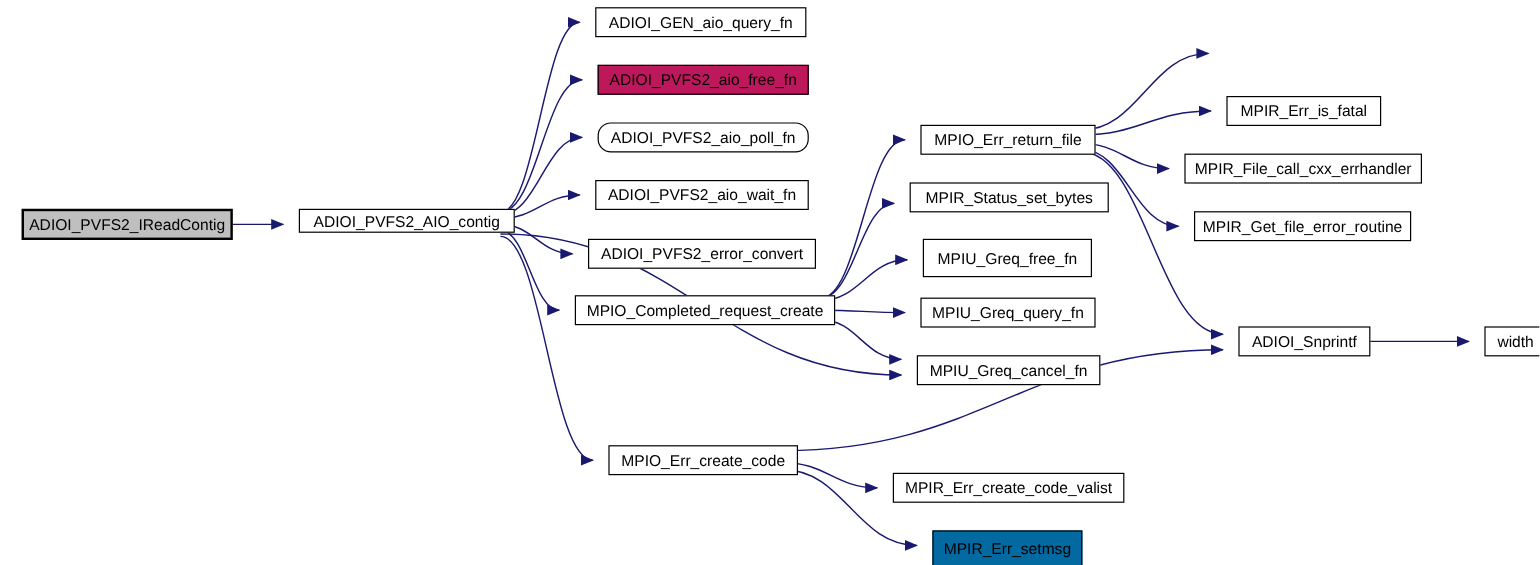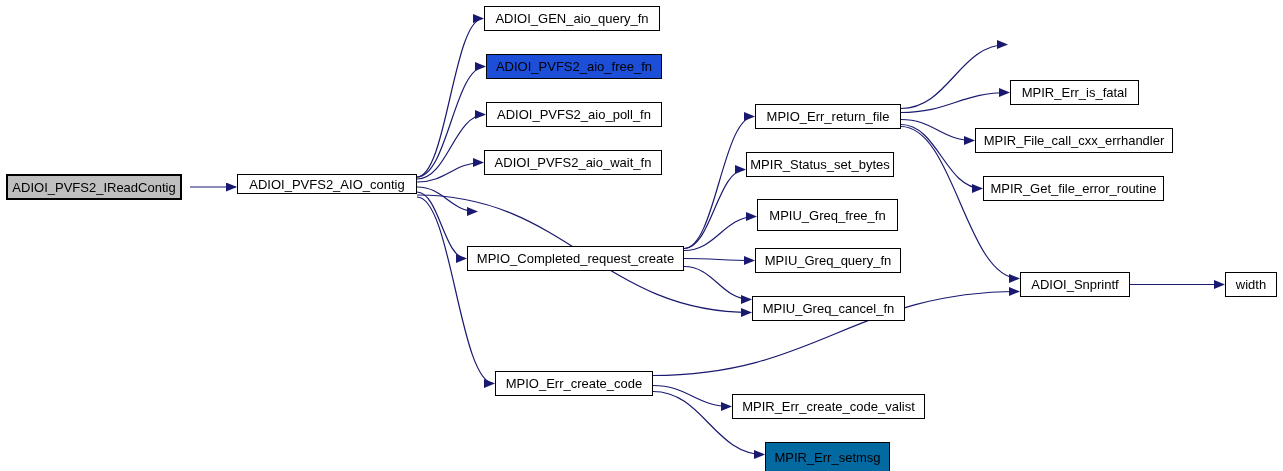--- a/index.html
+++ b/index.html
@@ -29,20 +29,21 @@
     border: 1px solid #000000;
     background: #ffffff;
     color: #000000;
     font-size: 13px;
     text-align: center;
     white-space: nowrap;
     display: flex;
     align-items: center;
     justify-content: center;
     cursor: pointer;
+    margin-left: 12px;
   }
   .node.root {
     border-width: 2px;
     cursor: default;
   }
 </style>
 </head>
 <body>
 
 <div id="canvas">
@@ -76,27 +77,28 @@
         <path d="M653,375.5 C817.7,375.5 854.3,291.5 1019,291.5" fill="none" stroke="#191970" stroke-width="1.2" marker-end="url(#arrowhead)"></path>
         <path d="M653,385.5 C688.1,385.5 695.9,406.5 731,406.5" fill="none" stroke="#191970" stroke-width="1.2" marker-end="url(#arrowhead)"></path>
         <path d="M653,391.5 C702.95,391.5 714.05,454.5 764,454.5" fill="none" stroke="#191970" stroke-width="1.2" marker-end="url(#arrowhead)"></path>
         <path d="M1130,284.5 L1224,284.5" fill="none" stroke="#191970" stroke-width="1.2" marker-end="url(#arrowhead)"></path>
       </g>
   </svg>
 
   <div class="node root" style="left: 6px; top: 174px; width: 176px; height: 26px; background: rgb(191, 191, 191); border-color: rgb(0, 0, 0); color: rgb(0, 0, 0);">ADIOI_PVFS2_IReadContig</div>
   <div class="node" style="left: 237px; top: 174px; width: 180px; height: 20px; background: rgb(255, 255, 255); border-color: rgb(0, 0, 0); color: rgb(0, 0, 0);">ADIOI_PVFS2_AIO_contig</div>
   <div class="node" style="left: 484px; top: 6px; width: 176px; height: 25px; background: rgb(255, 255, 255); border-color: rgb(0, 0, 0); color: rgb(0, 0, 0);">ADIOI_GEN_aio_query_fn</div>
-  <div class="node" style="left: 486px; top: 54px; width: 176px; height: 25px; background: #1d4ed8; border-color: rgb(0, 0, 0); color: rgb(0, 0, 0);">ADIOI_PVFS2_aio_free_fn</div>
-  <div class="node" style="left: 486px; top: 102px; width: 176px; height: 25px; background: rgb(255, 255, 255); border-color: rgb(0, 0, 0); color: rgb(0, 0, 0);">ADIOI_PVFS2_aio_poll_fn</div>
+  <div class="node" style="left: 486px; top: 54px; width: 176px; height: 25px; background: #be185d; border-color: rgb(0, 0, 0); color: rgb(0, 0, 0);">ADIOI_PVFS2_aio_free_fn</div>
+  <div class="node" style="left: 486px; top: 102px; width: 176px; height: 25px; background: rgb(255, 255, 255); border-color: rgb(0, 0, 0); color: rgb(0, 0, 0); border-radius: 11px;">ADIOI_PVFS2_aio_poll_fn</div>
   <div class="node" style="left: 484px; top: 150px; width: 178px; height: 25px; background: rgb(255, 255, 255); border-color: rgb(0, 0, 0); color: rgb(0, 0, 0);">ADIOI_PVFS2_aio_wait_fn</div>
+  <div class="node" style="left: 478px; top: 199px; width: 190px; height: 25px; background: rgb(255, 255, 255); border-color: rgb(0, 0, 0); color: rgb(0, 0, 0);">ADIOI_PVFS2_error_convert</div>
   <div class="node" style="left: 495px; top: 371px; width: 158px; height: 25px; background: rgb(255, 255, 255); border-color: rgb(0, 0, 0); color: rgb(0, 0, 0);">MPIO_Err_create_code</div>
   <div class="node" style="left: 467px; top: 246px; width: 217px; height: 25px; background: rgb(255, 255, 255); border-color: rgb(0, 0, 0); color: rgb(0, 0, 0);">MPIO_Completed_request_create</div>
   <div class="node" style="left: 755px; top: 104px; width: 146px; height: 25px; background: rgb(255, 255, 255); border-color: rgb(0, 0, 0); color: rgb(0, 0, 0);">MPIO_Err_return_file</div>
-  <div class="node" style="left: 746px; top: 152px; width: 148px; height: 25px; background: rgb(255, 255, 255); border-color: rgb(0, 0, 0); color: rgb(0, 0, 0);">MPIR_Status_set_bytes</div>
+  <div class="node" style="left: 746px; top: 152px; width: 166px; height: 25px; background: rgb(255, 255, 255); border-color: rgb(0, 0, 0); color: rgb(0, 0, 0);">MPIR_Status_set_bytes</div>
   <div class="node" style="left: 757px; top: 199px; width: 141px; height: 32px; background: rgb(255, 255, 255); border-color: rgb(0, 0, 0); color: rgb(0, 0, 0);">MPIU_Greq_free_fn</div>
   <div class="node" style="left: 755px; top: 248px; width: 146px; height: 25px; background: rgb(255, 255, 255); border-color: rgb(0, 0, 0); color: rgb(0, 0, 0);">MPIU_Greq_query_fn</div>
   <div class="node" style="left: 752px; top: 296px; width: 153px; height: 25px; background: rgb(255, 255, 255); border-color: rgb(0, 0, 0); color: rgb(0, 0, 0);">MPIU_Greq_cancel_fn</div>
   <div class="node" style="left: 732px; top: 394px; width: 193px; height: 25px; background: rgb(255, 255, 255); border-color: rgb(0, 0, 0); color: rgb(0, 0, 0);">MPIR_Err_create_code_valist</div>
   <div class="node" style="left: 765px; top: 442px; width: 125px; height: 31px; background: #0369a1; border-color: rgb(0, 0, 0); color: rgb(0, 0, 0);">MPIR_Err_setmsg</div>
   <div class="node" style="left: 1010px; top: 80px; width: 129px; height: 25px; background: rgb(255, 255, 255); border-color: rgb(0, 0, 0); color: rgb(0, 0, 0);">MPIR_Err_is_fatal</div>
   <div class="node" style="left: 975px; top: 128px; width: 198px; height: 25px; background: rgb(255, 255, 255); border-color: rgb(0, 0, 0); color: rgb(0, 0, 0);">MPIR_File_call_cxx_errhandler</div>
   <div class="node" style="left: 983px; top: 176px; width: 181px; height: 25px; background: rgb(255, 255, 255); border-color: rgb(0, 0, 0); color: rgb(0, 0, 0);">MPIR_Get_file_error_routine</div>
   <div class="node" style="left: 1020px; top: 272px; width: 110px; height: 25px; background: rgb(255, 255, 255); border-color: rgb(0, 0, 0); color: rgb(0, 0, 0); text-align: right;">ADIOI_Snprintf</div>
   <div class="node" style="left: 1225px; top: 272px; width: 52px; height: 25px; background: rgb(255, 255, 255); border-color: rgb(0, 0, 0); color: #000000;">width</div>

